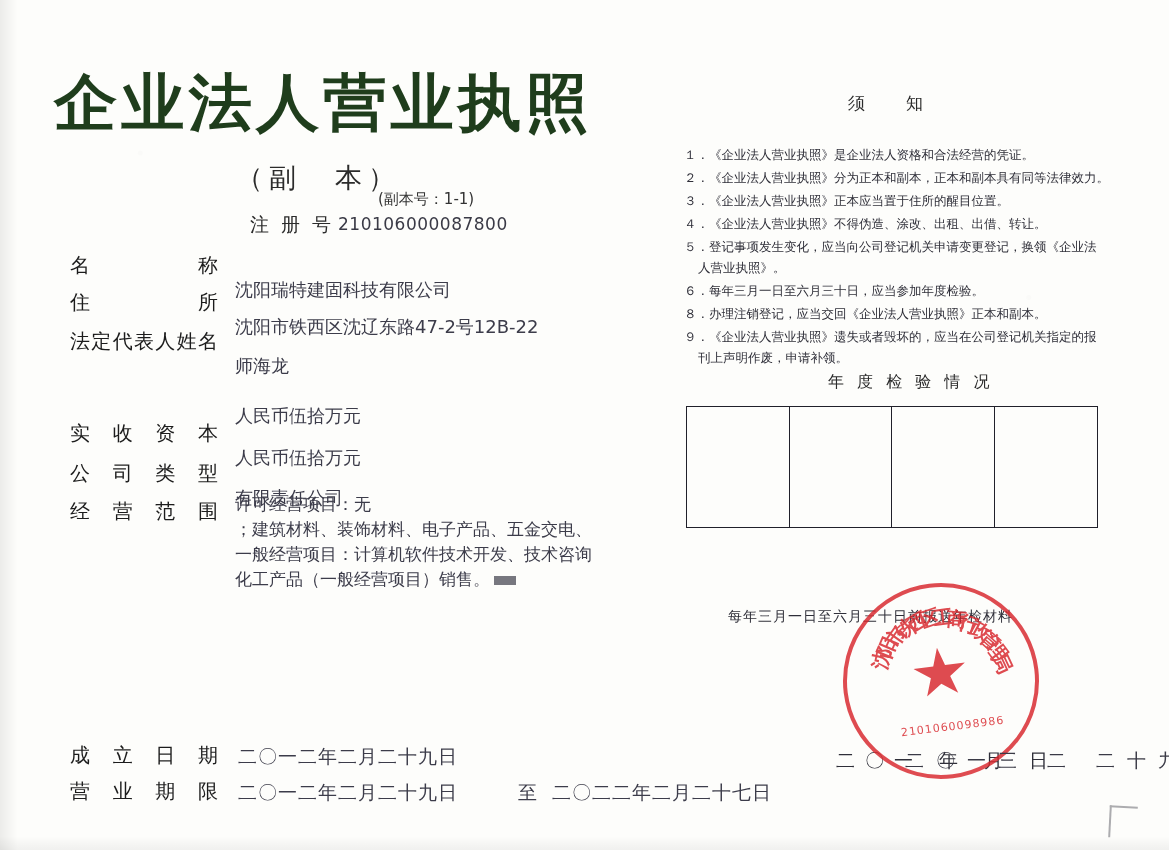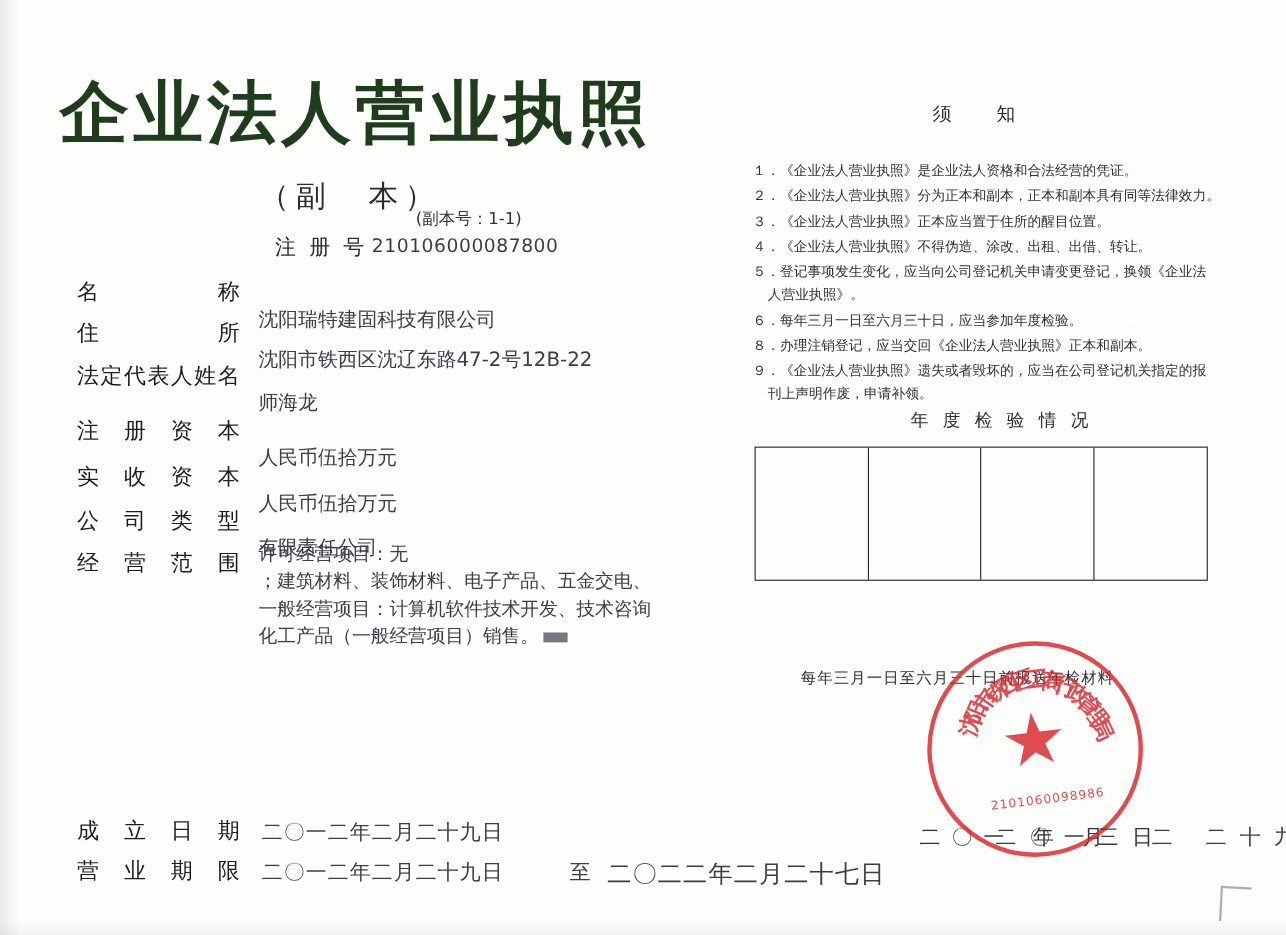--- a/index.html
+++ b/index.html
@@ -156,21 +156,21 @@
     left: 448px;
     top: 2px;
     font-size: 19px;
     color: #3c3c4a;
     white-space: nowrap;
   }
   .bottom-value2 {
     position: absolute;
     left: 482px;
     top: 2px;
-    font-size: 22px;
+    font-size: 19px;
     color: #3c3c4a;
     letter-spacing: 1px;
     white-space: nowrap;
   }
 
   
   .notice-title {
     position: absolute;
     left: 848px;
     top: 92px;
@@ -355,21 +355,20 @@
   </div>
   <div class="field-row" style="top:289px">
     <span class="field-label">住所</span>
     <span class="field-value">沈阳市铁西区沈辽东路47-2号12B-22</span>
   </div>
   <div class="field-row" style="top:328px">
     <span class="field-label">法定代表人姓名</span>
     <span class="field-value">师海龙</span>
   </div>
   <div class="field-row" style="top:378px">
-    <span class="field-label">注册资本</span>
     <span class="field-value">人民币伍拾万元</span>
   </div>
   <div class="field-row" style="top:420px">
     <span class="field-label">实收资本</span>
     <span class="field-value">人民币伍拾万元</span>
   </div>
   <div class="field-row" style="top:460px">
     <span class="field-label">公司类型</span>
     <span class="field-value"></span>
     <span class="field-value">有限责任公司</span>

